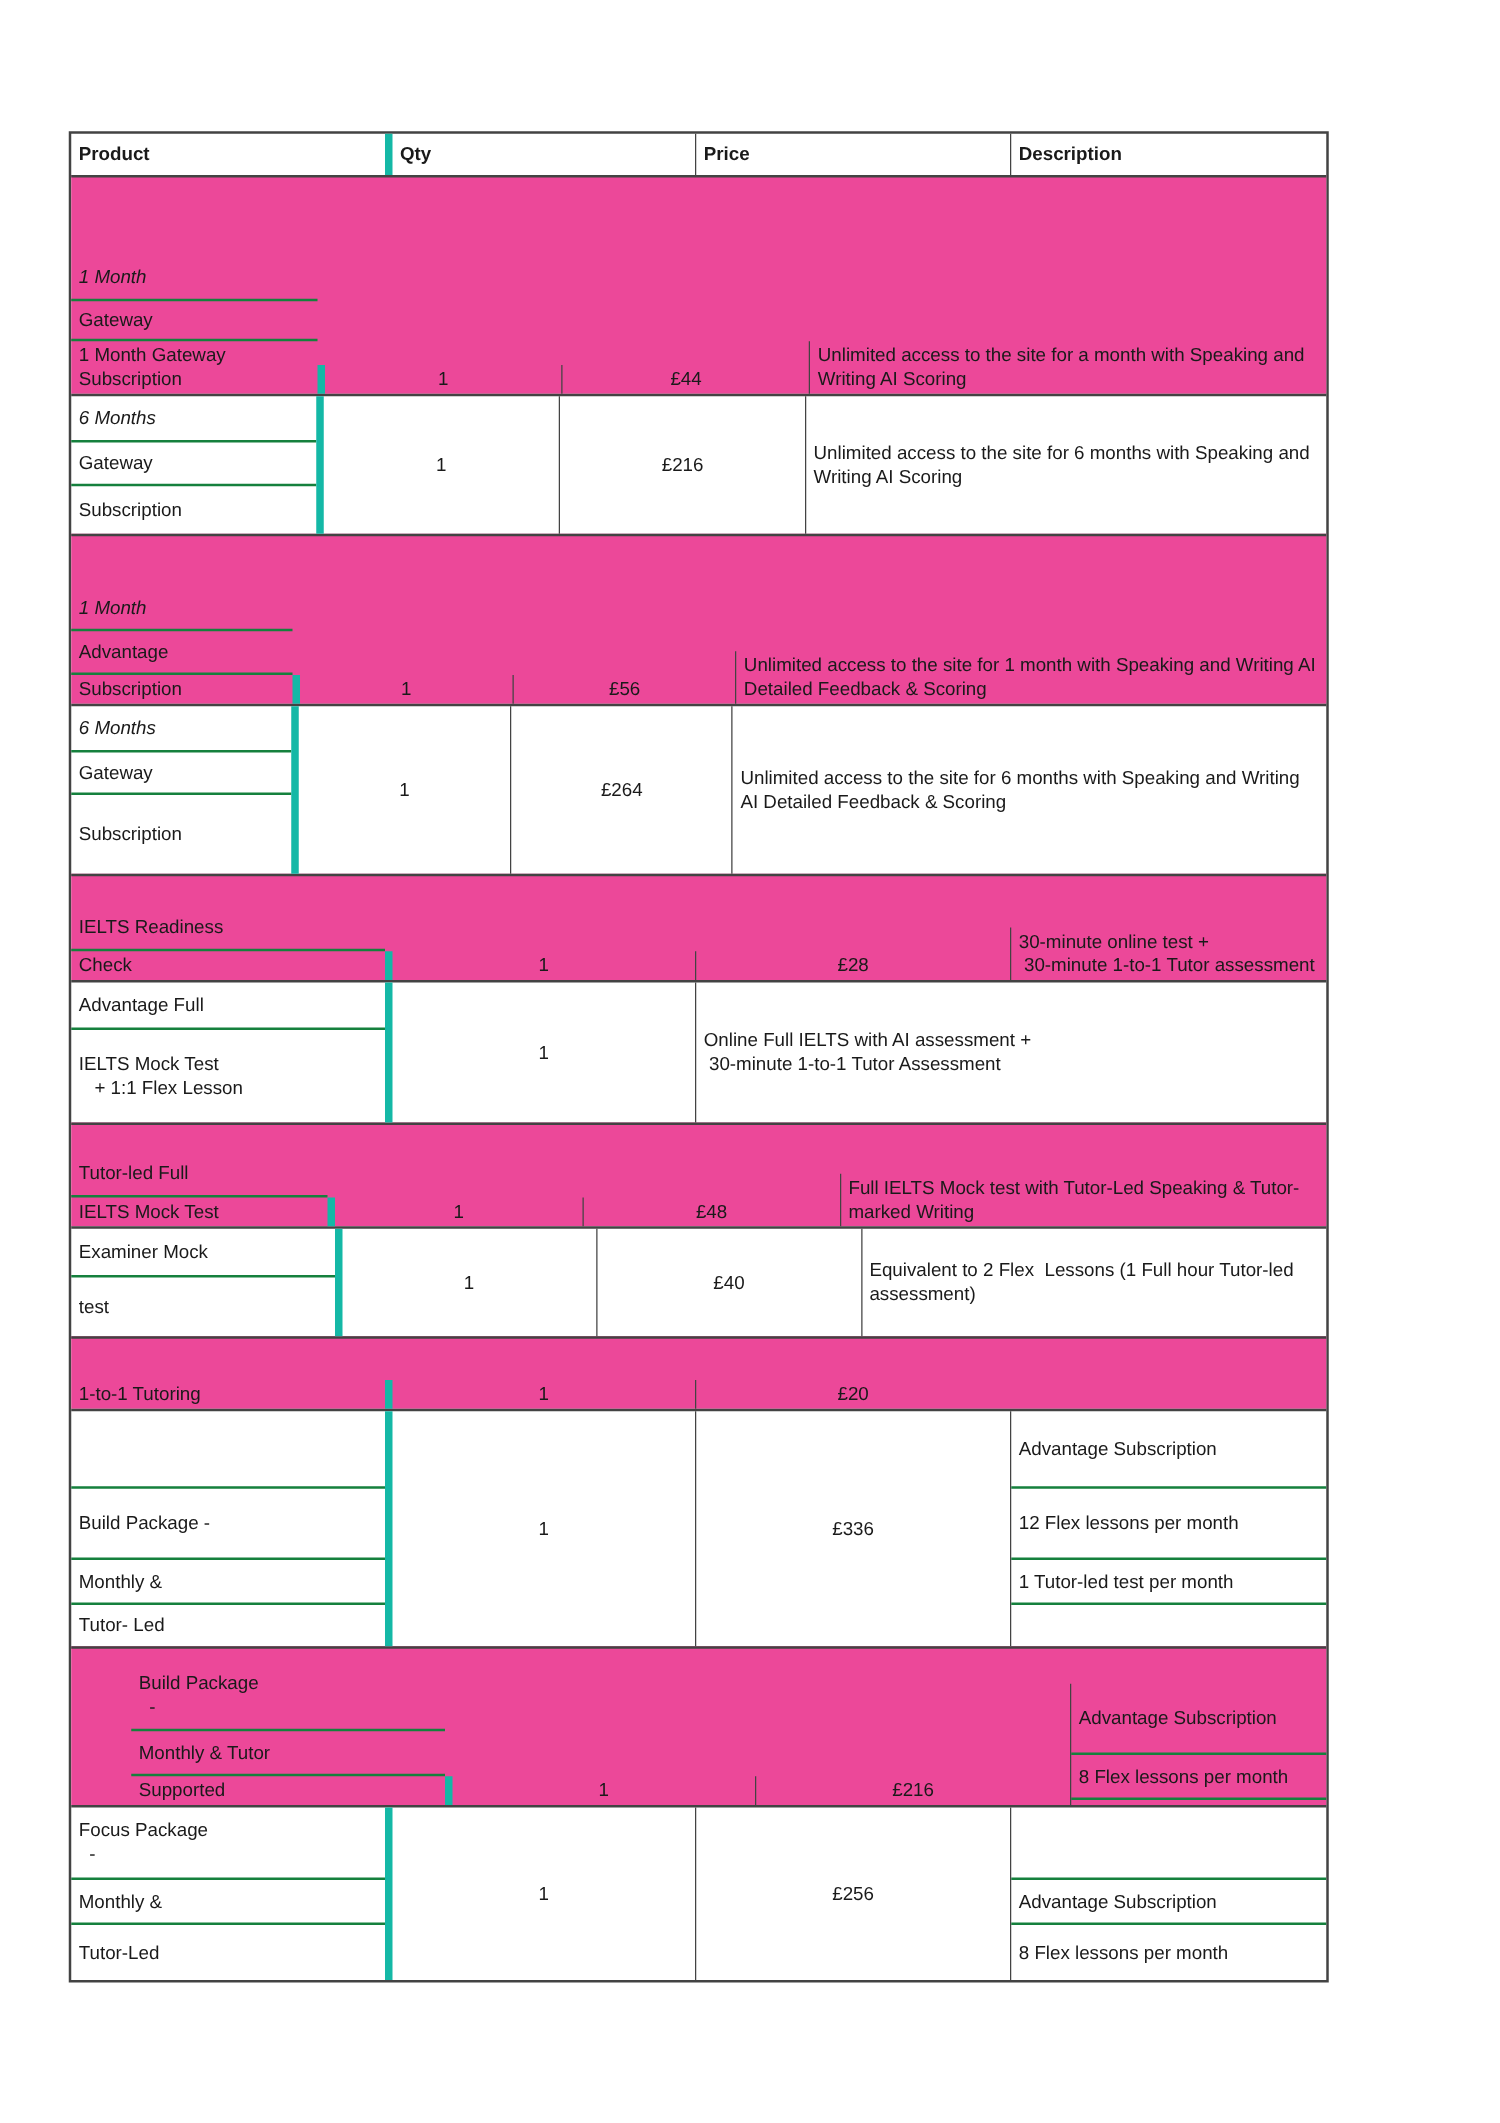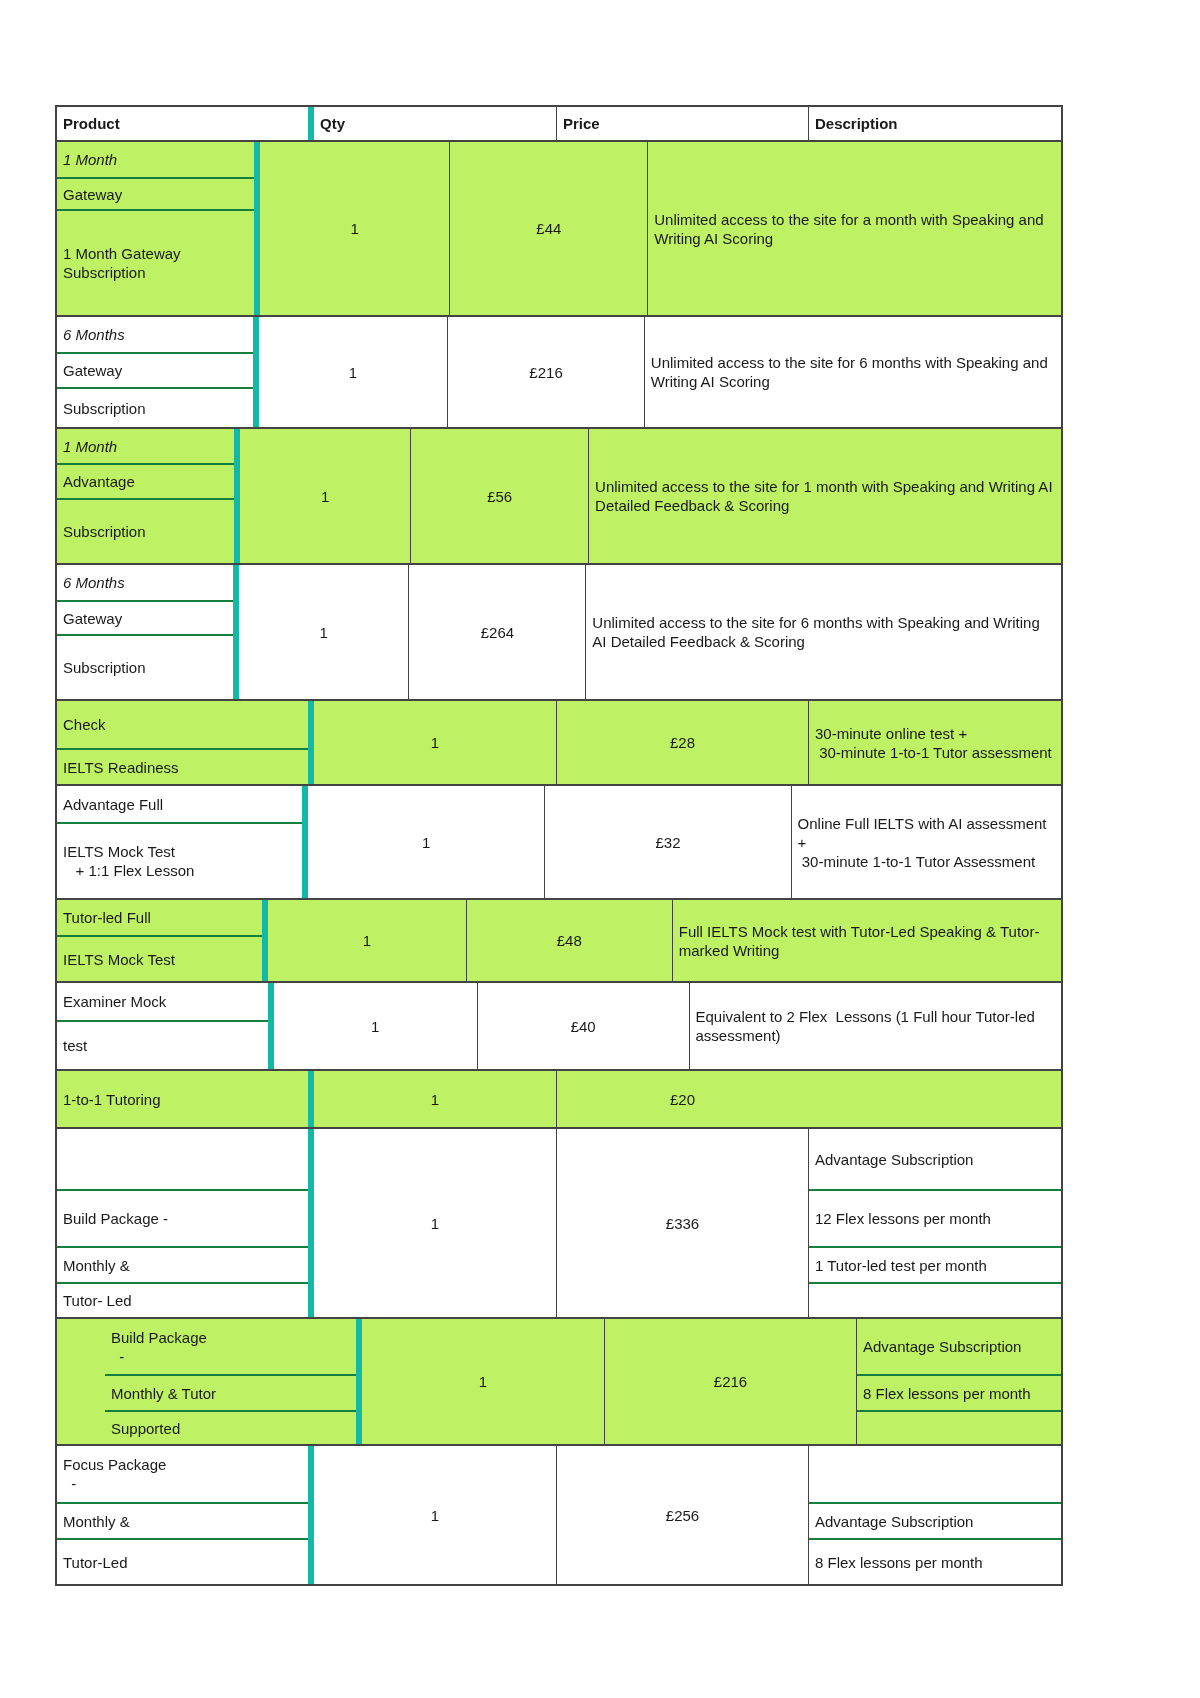--- a/index.html
+++ b/index.html
@@ -8,21 +8,21 @@
     width: 1200px; height: 1698px; position: relative;
     font-family: "Liberation Sans", "DejaVu Sans", sans-serif;
     color: #1a1a1a; font-size: 15px; line-height: 19px;
   }
   .ptable {
     position: absolute; left: 55px; top: 60px; width: 1008px;
     border: 2px solid #434343; background: #ffffff; margin-top: 45px;
   }
   .trow { display: flex; align-items: stretch; }
   .trow.data { border-top: 2px solid #434343; }
-  .trow.shaded { background: #bef264; }
+  .trow.shaded { background: #ec4899; align-items: flex-end; }
   .col { display: flex; flex-direction: column; min-width: 0; }
   .col.product { width: 251px; }
   .col.qty   { width: 248px; border-left: 6px solid #14b8a6; }
   .col.price { width: 252px; border-left: 1px solid #434343; }
   .col.desc  { flex: 1 1 auto; border-left: 1px solid #434343; }
   .header .col {
     height: 33px; flex-direction: row; align-items: center;
     padding: 0 6px; font-weight: 700;
   }
   .subcell {
@@ -107,45 +107,42 @@
         </div>
         <div class="col price">
           <div class="merged">£264</div>
         </div>
         <div class="col desc">
           <div class="subcell fill">Unlimited access to the site for 6 months with Speaking and Writing AI Detailed Feedback &amp; Scoring</div>
         </div>
       </div>
       <div class="trow data shaded" style="height: 85px;">
         <div class="col product">
+          <div class="subcell" style="height: 36px;">IELTS Readiness</div>
           <div class="subcell fill">Check</div>
-          <div class="subcell" style="height: 36px;">IELTS Readiness</div>
         </div>
         <div class="col qty">
           <div class="merged">1</div>
         </div>
         <div class="col price">
           <div class="merged">£28</div>
         </div>
         <div class="col desc">
           <div class="subcell fill">30-minute online test +
  30-minute 1-to-1 Tutor assessment</div>
         </div>
       </div>
       <div class="trow data" style="height: 114px;">
         <div class="col product">
           <div class="subcell" style="height: 36px;">Advantage Full</div>
           <div class="subcell fill">IELTS Mock Test
    + 1:1 Flex Lesson</div>
         </div>
         <div class="col qty">
           <div class="merged">1</div>
-        </div>
-        <div class="col price">
-          <div class="merged">£32</div>
         </div>
         <div class="col desc">
           <div class="subcell fill">Online Full IELTS with AI assessment +
  30-minute 1-to-1 Tutor Assessment</div>
         </div>
       </div>
       <div class="trow data shaded" style="height: 83px;">
         <div class="col product">
           <div class="subcell" style="height: 35px;">Tutor-led Full</div>
           <div class="subcell fill">IELTS Mock Test</div>

